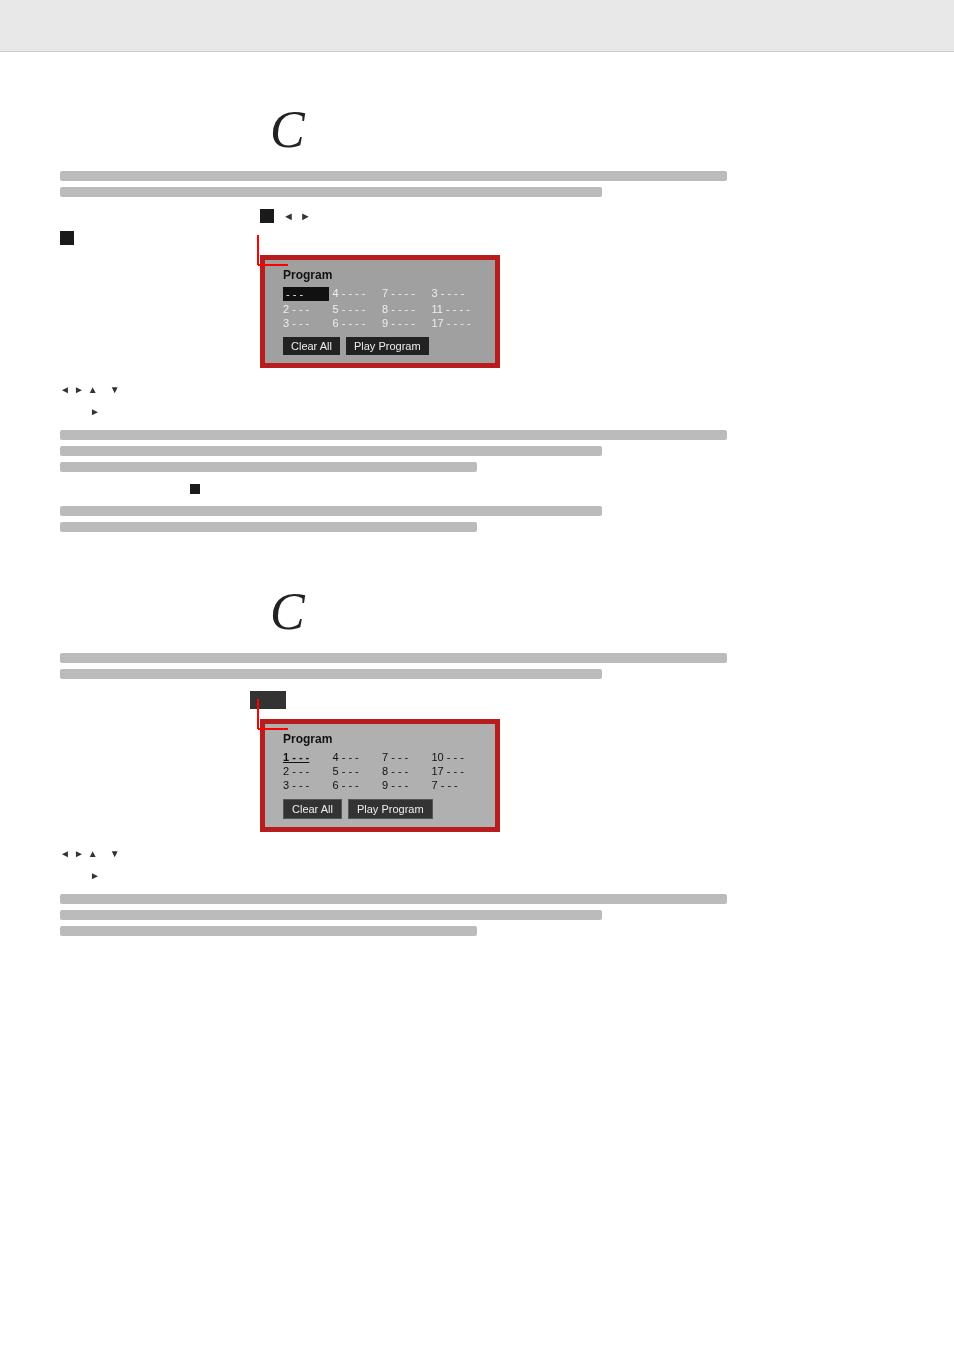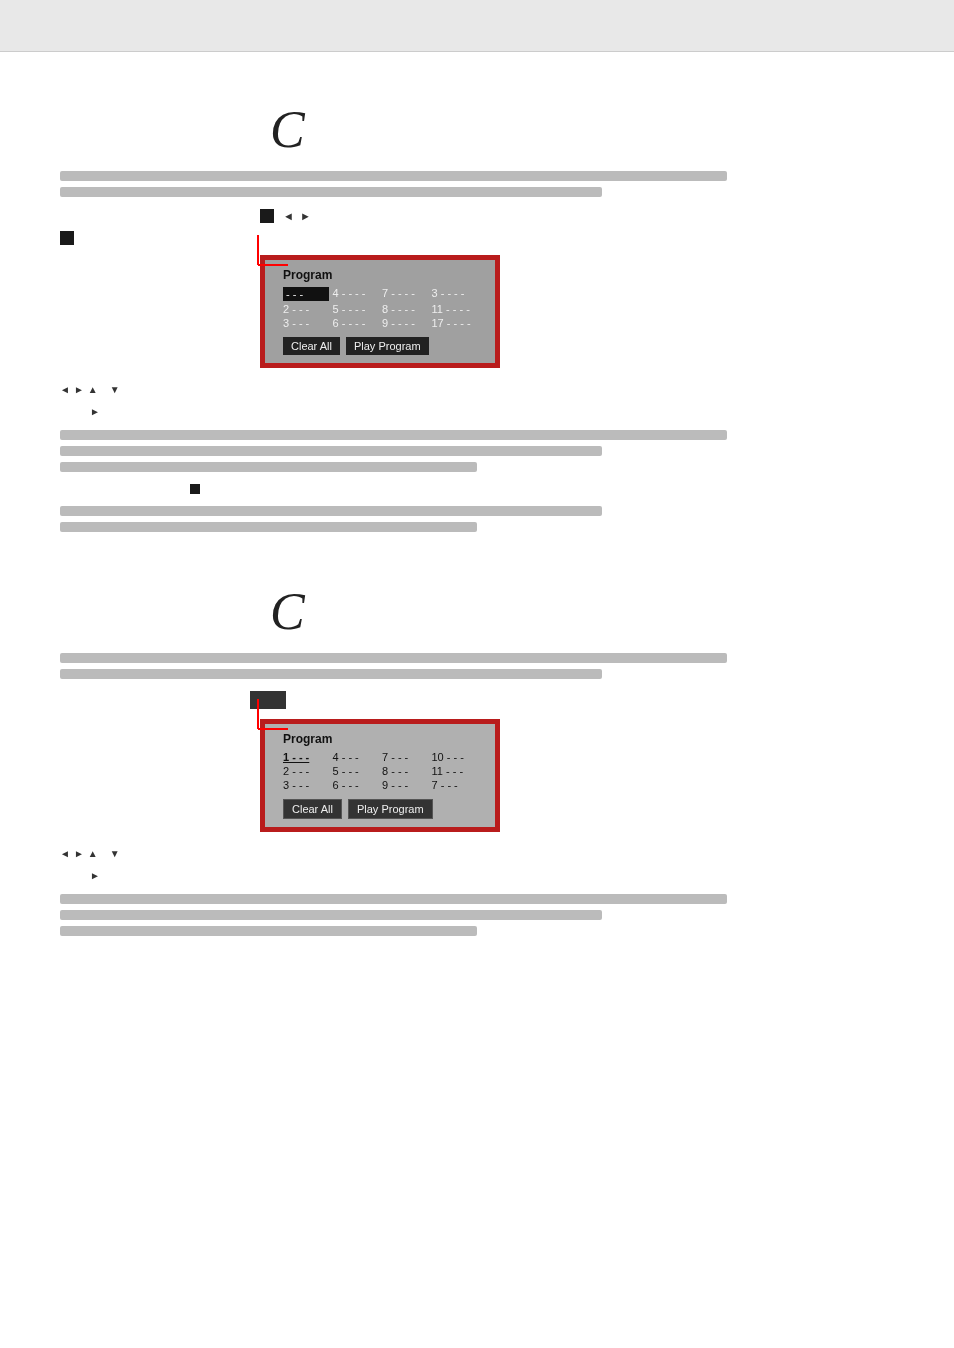--- a/index.html
+++ b/index.html
@@ -354,21 +354,21 @@
         <div class="program-grid">
 
           <div class="program-cell2 highlighted">1 - - -</div>
           <div class="program-cell2">4 - - -</div>
           <div class="program-cell2">7 - - -</div>
           <div class="program-cell2">10 - - -</div>
 
           <div class="program-cell2">2 - - -</div>
           <div class="program-cell2">5 - - -</div>
           <div class="program-cell2">8 - - -</div>
-          <div class="program-cell2">11 - - -</div>
+          <div class="program-cell2">17 - - -</div>
 
           <div class="program-cell2">3 - - -</div>
           <div class="program-cell2">6 - - -</div>
           <div class="program-cell2">9 - - -</div>
           <div class="program-cell2">7 - - -</div>
         </div>
         <div class="program-buttons">
           <button class="prog-btn2">Clear All</button>
           <button class="prog-btn2">Play Program</button>
         </div>

